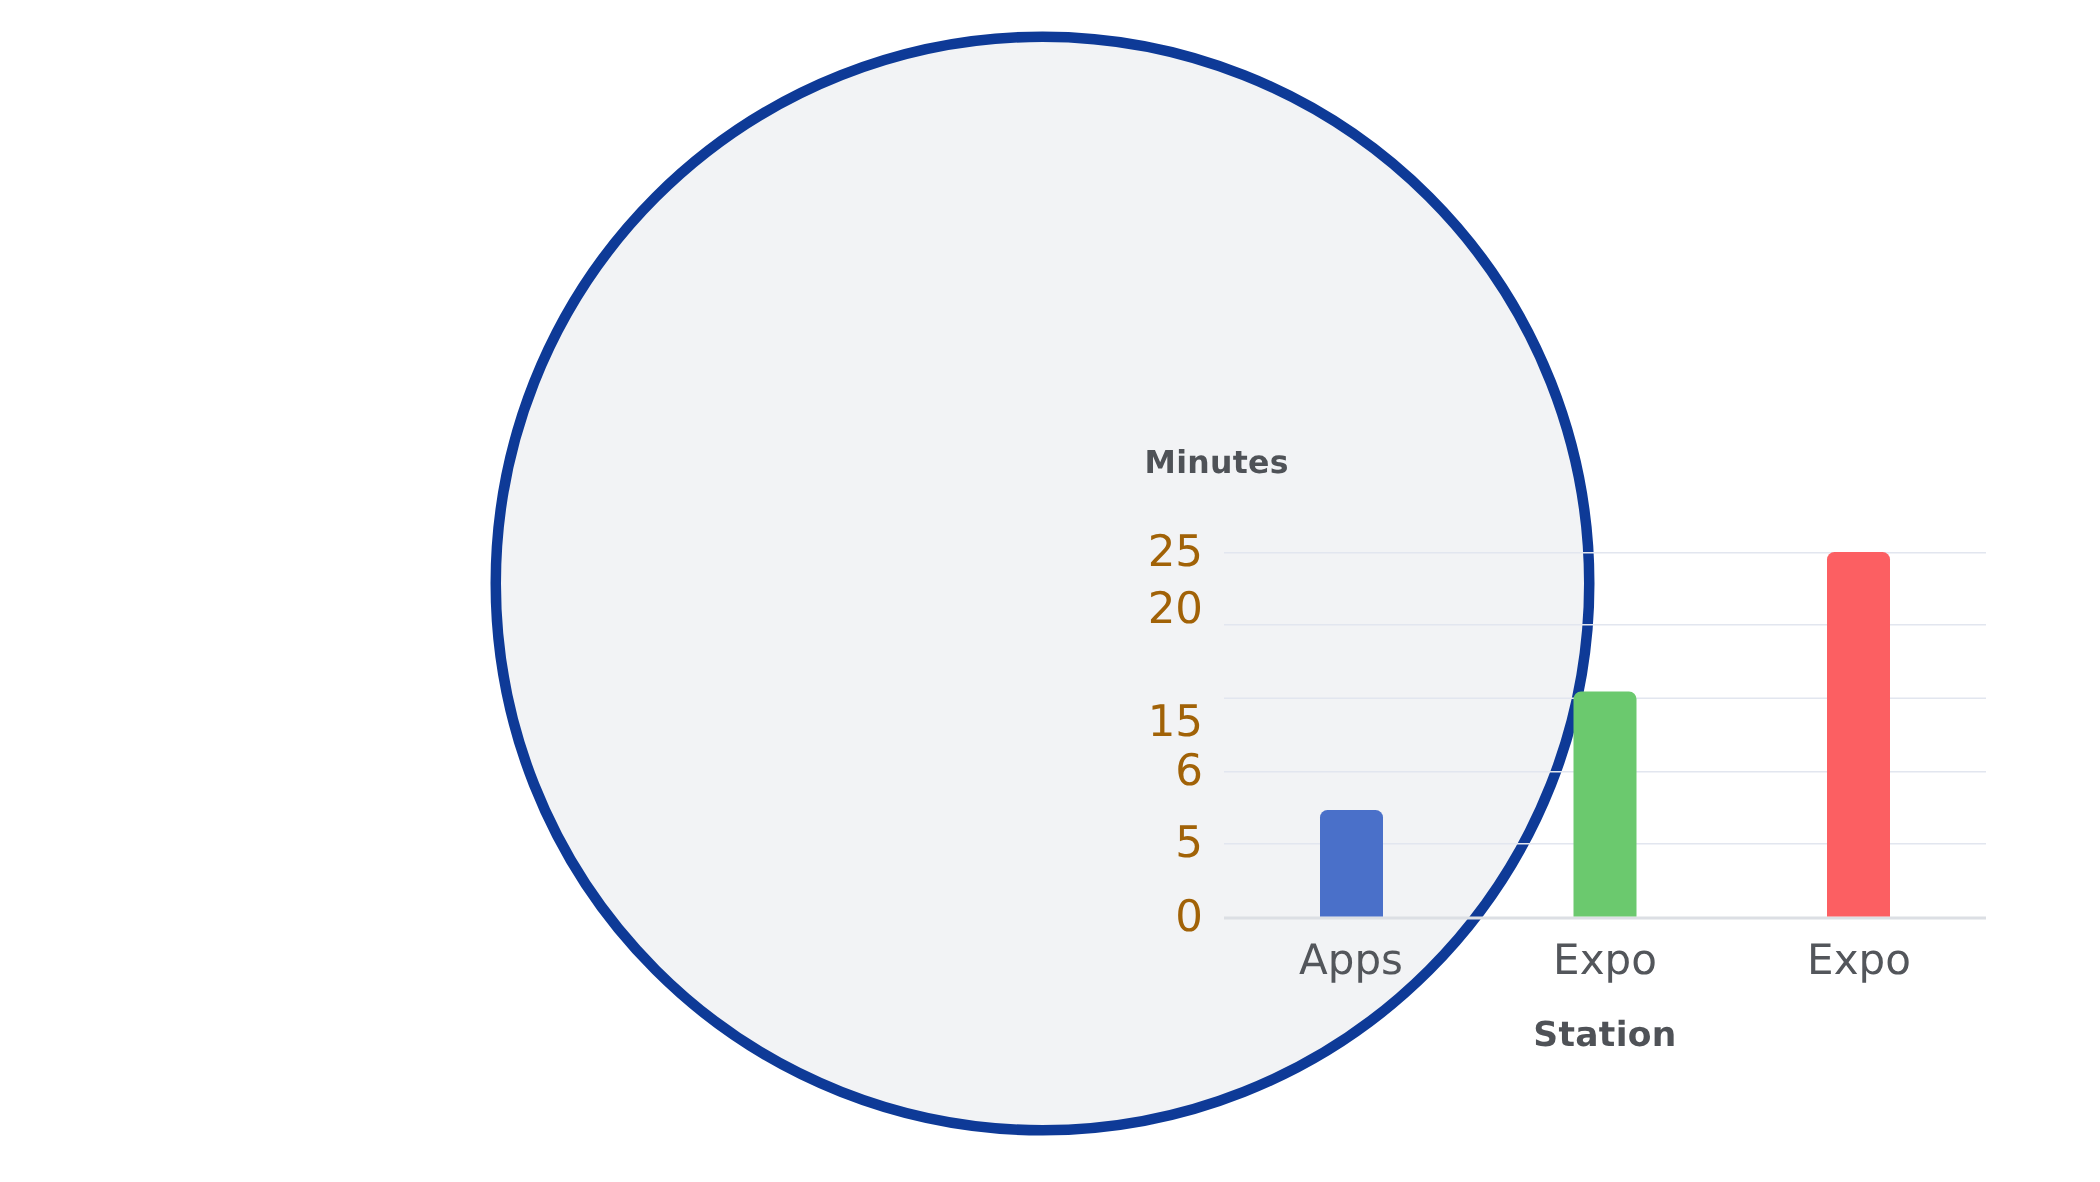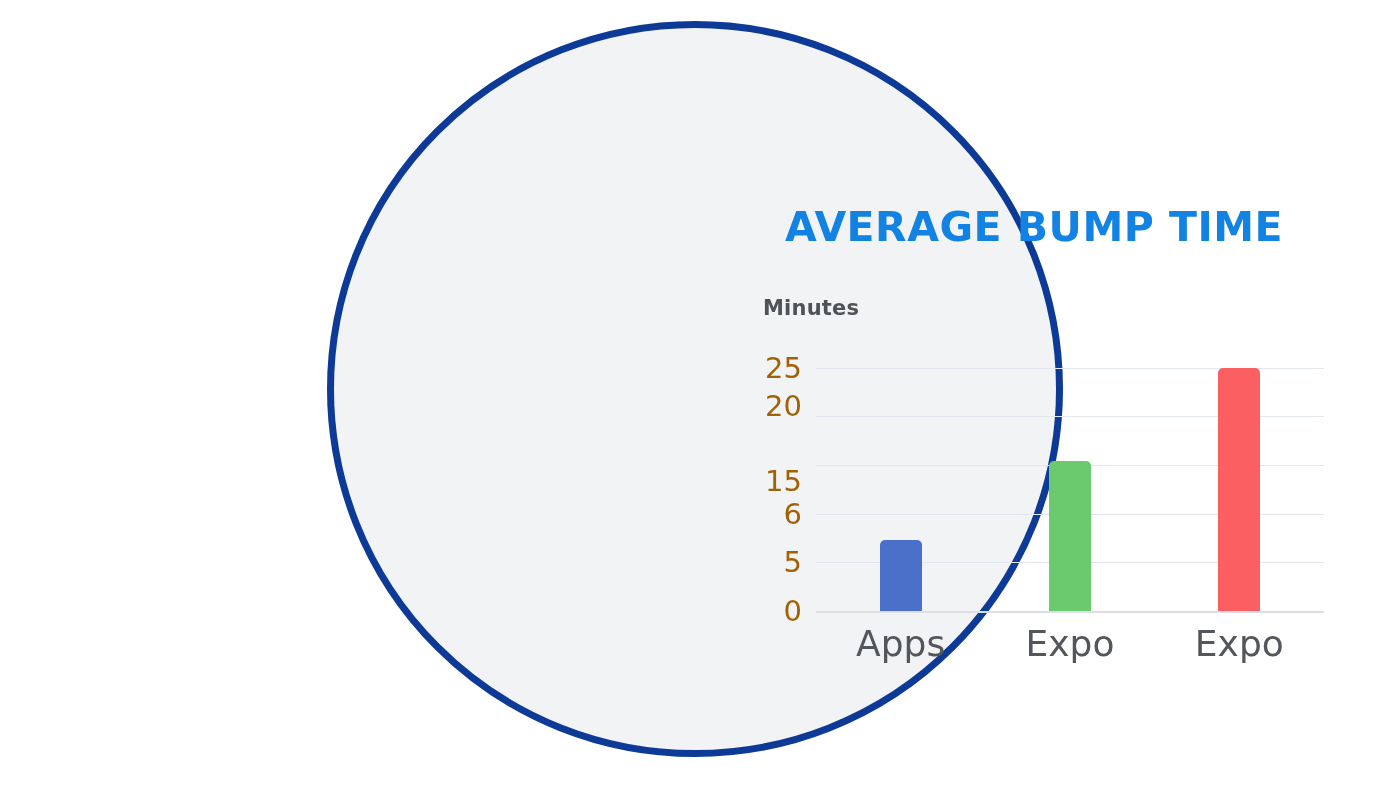--- a/index.html
+++ b/index.html
@@ -107,21 +107,21 @@
     bottom: 0;
     width: 42px;
     border-radius: 5px 5px 0 0;
   }
 
   .xtick-label {
     position: absolute;
     top: 100%;
     margin-top: 15px;
     transform: translateX(-50%);
-    font-size: 36px;
+    font-size: 28px;
     color: #53565b;
     white-space: nowrap;
     line-height: 1;
   }
 
   #x-axis-title {
     position: absolute;
     left: 0;
     top: 100%;
     margin-top: 66px;
@@ -133,21 +133,20 @@
     letter-spacing: 0.2px;
   }
 </style>
 </head>
 <body>
 
 <div id="circle-badge" style="border-color: rgb(14, 58, 151); background: rgb(242, 243, 245);">
 
   <div id="chart-card">
 
-    <div id="chart-title" style="color: rgb(18, 131, 226);">AVERAGE BUMP TIME</div>
 
     <div id="y-axis-title" style="color: rgb(79, 82, 87);">Minutes</div>
 
     <div id="plot-area">
       <div id="gridlines-layer">
           <div class="gridline baseline" style="top: 258px;"></div>
           <div class="gridline" style="top: 209.321px;"></div>
           <div class="gridline" style="top: 160.642px;"></div>
           <div class="gridline" style="top: 111.962px;"></div>
           <div class="gridline" style="top: 63.283px;"></div>
@@ -164,16 +163,17 @@
       <div id="bars-layer">
           <div class="bar" title="Apps: 7.3" style="left: 63.6667px; height: 71.0717px; background: rgb(74, 112, 201);"></div>
           <div class="bar" title="Expo: 15.4" style="left: 233px; height: 149.932px; background: rgb(107, 201, 110);"></div>
           <div class="bar" title="Mains: 25" style="left: 402.333px; height: 243.396px; background: rgb(252, 95, 98);"></div>
         </div>
       <div id="xticks-layer">
           <div class="xtick-label" style="left: 84.6667px;">Apps</div>
           <div class="xtick-label" style="left: 254px; text-align: center;">Expo</div>
           <div class="xtick-label" style="left: 423.333px;">Expo</div>
         </div>
+      <div id="x-axis-title" style="color: rgb(79, 82, 87);">Station</div>
     </div>
 
   </div>
 </div>
 
 </body></html>

